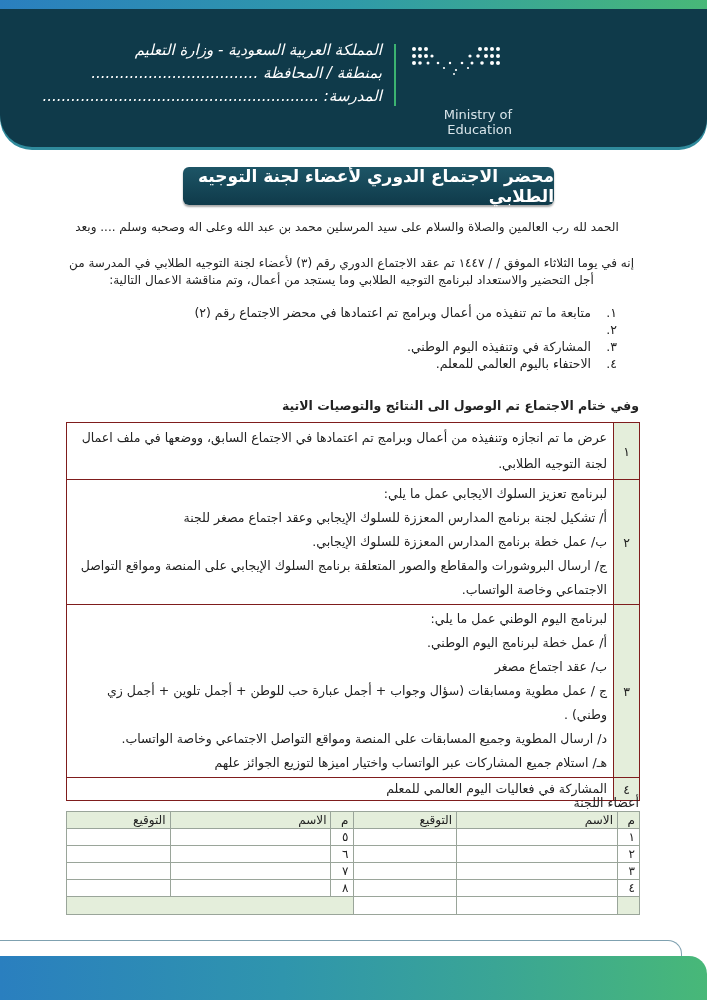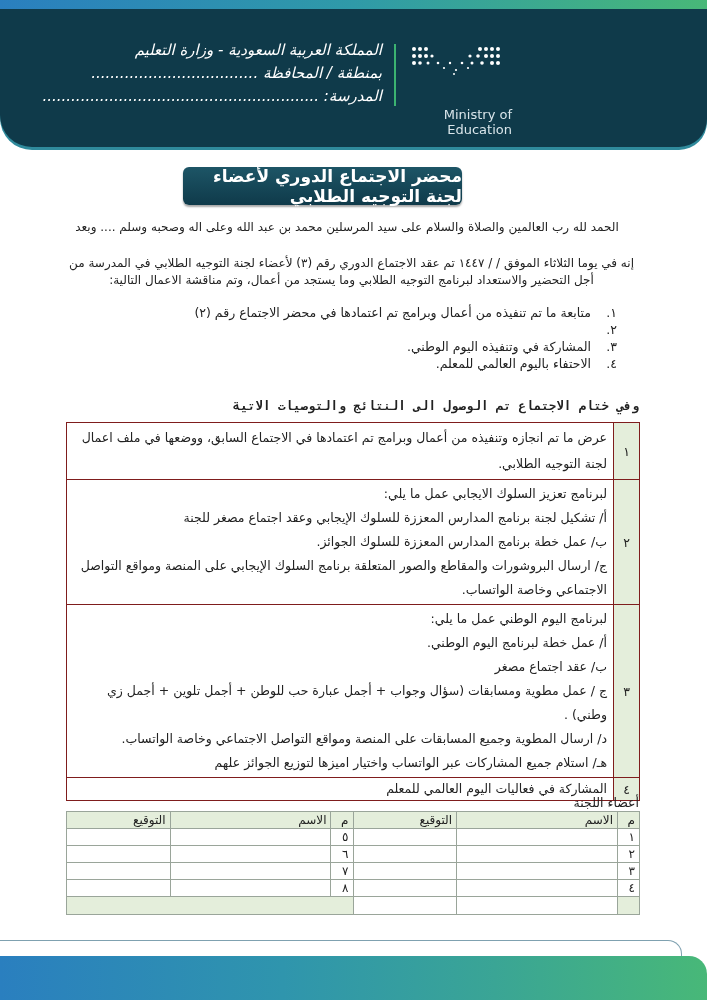--- a/index.html
+++ b/index.html
@@ -12,34 +12,34 @@
     background: #0f3a4a; border-radius: 0 0 28px 32px;
     box-shadow: 0 3px 0 #2f8a9c; direction: ltr; }
   .logo { position: absolute; left: 402px; top: 33px; width: 110px; height: 80px; }
   .logo-divider { position: absolute; left: 394px; top: 35px; width: 2px; height: 62px; background: #3cb371; }
   .logo-dots { position: absolute; left: 8px; top: 4px; width: 96px; height: 30px; }
   .logo-ar { position: absolute; left: 6px; top: 40px; color: #fff; font-size: 17px; font-weight: bold; direction: rtl; width: 90px; text-align: right; }
   .logo-en { position: absolute; left: 6px; top: 65px; color: #d9e5ea; font-size: 13px; direction: ltr; text-align: right; }
   .hdr-lines { position: absolute; right: 325px; top: 30px; width: 300px; direction: rtl; color: #ffffff; text-align: right; font-style: italic; }
   .hdr-line { font-size: 15px; line-height: 23px; white-space: nowrap; }
 
-  .title-box { position: absolute; left: 183px; top: 167px; width: 279px; height: 38px;
+  .title-box { position: absolute; left: 183px; top: 167px; width: 371px; height: 38px;
     background: linear-gradient(180deg, #1d5566 0%, #0f3a4a 100%); border-radius: 6px;
     box-shadow: 0 2px 2px rgba(0,0,0,0.35); display: flex; align-items: center; justify-content: center; }
   .title-box span { color: #fff; font-size: 17px; font-weight: bold; }
 
   .para { position: absolute; right: 68px; font-size: 12px; color: #222; text-align: right; line-height: 17px; }
   .p1 { top: 219px; width: 600px; text-align: center; right: 60px; }
   .p2 { top: 255px; width: 575px; text-align: center; }
 
   .agenda { position: absolute; right: 90px; top: 304px; font-size: 12.5px; line-height: 17px; list-style: none; }
   .agenda li { display: flex; gap: 10px; }
   .agenda .num { width: 16px; text-align: right; }
 
-  .results-title { position: absolute; right: 68px; top: 398px; font-size: 12.5px; font-weight: bold; font-family: Liberation Mono, monospace; }
+  .results-title { position: absolute; right: 68px; top: 398px; font-size: 12.5px; font-weight: bold; }
 
   table { border-collapse: collapse; }
   .res-table { position: absolute; left: 66px; top: 422px; width: 574px; font-size: 12.5px; }
   .res-table td { border: 1px solid #7f1d1d; vertical-align: middle; }
   .res-table td.idx { width: 26px; background: #e4eedb; text-align: center; }
   .res-table td.body { padding: 2px 6px; text-align: right; line-height: 26px; }
 
   .members-title { position: absolute; right: 68px; top: 795px; font-size: 12.5px; font-weight: normal; }
   .mem-table { position: absolute; left: 66px; top: 811px; width: 574px; font-size: 12px; }
   .mem-table td, .mem-table th { border: 1px solid #9aa59a; height: 17px; padding: 0 4px; text-align: right; font-weight: normal; }
@@ -139,21 +139,21 @@
     <td class="idx">١</td>
     <td class="body">
       <div>عرض ما تم انجازه وتنفيذه من أعمال وبرامج تم اعتمادها في الاجتماع السابق، ووضعها في ملف اعمال لجنة التوجيه الطلابي.</div>
     </td>
   </tr>
   <tr style="height:118px">
     <td class="idx">٢</td>
     <td class="body" style="line-height:24px">
       <div>لبرنامج تعزيز السلوك الايجابي عمل ما يلي:</div>
       <div>أ/ تشكيل لجنة برنامج المدارس المعززة للسلوك الإيجابي وعقد اجتماع مصغر للجنة</div>
-      <div>ب/ عمل خطة برنامج المدارس المعززة للسلوك الجوائز.</div>
+      <div>ب/ عمل خطة برنامج المدارس المعززة للسلوك الإيجابي.</div>
       <div>ج/ ارسال البروشورات والمقاطع والصور المتعلقة برنامج السلوك الإيجابي على المنصة ومواقع التواصل الاجتماعي وخاصة الواتساب.</div>
     </td>
   </tr>
   <tr style="height:164px">
     <td class="idx">٣</td>
     <td class="body" style="vertical-align:top;line-height:24px">
       <div>لبرنامج اليوم الوطني عمل ما يلي:</div>
       <div>أ/ عمل خطة لبرنامج اليوم الوطني.</div>
       <div>ب/ عقد اجتماع مصغر</div>
       <div>ج / عمل مطوية ومسابقات (سؤال وجواب + أجمل عبارة حب للوطن + أجمل تلوين + أجمل زي وطني) .</div>

